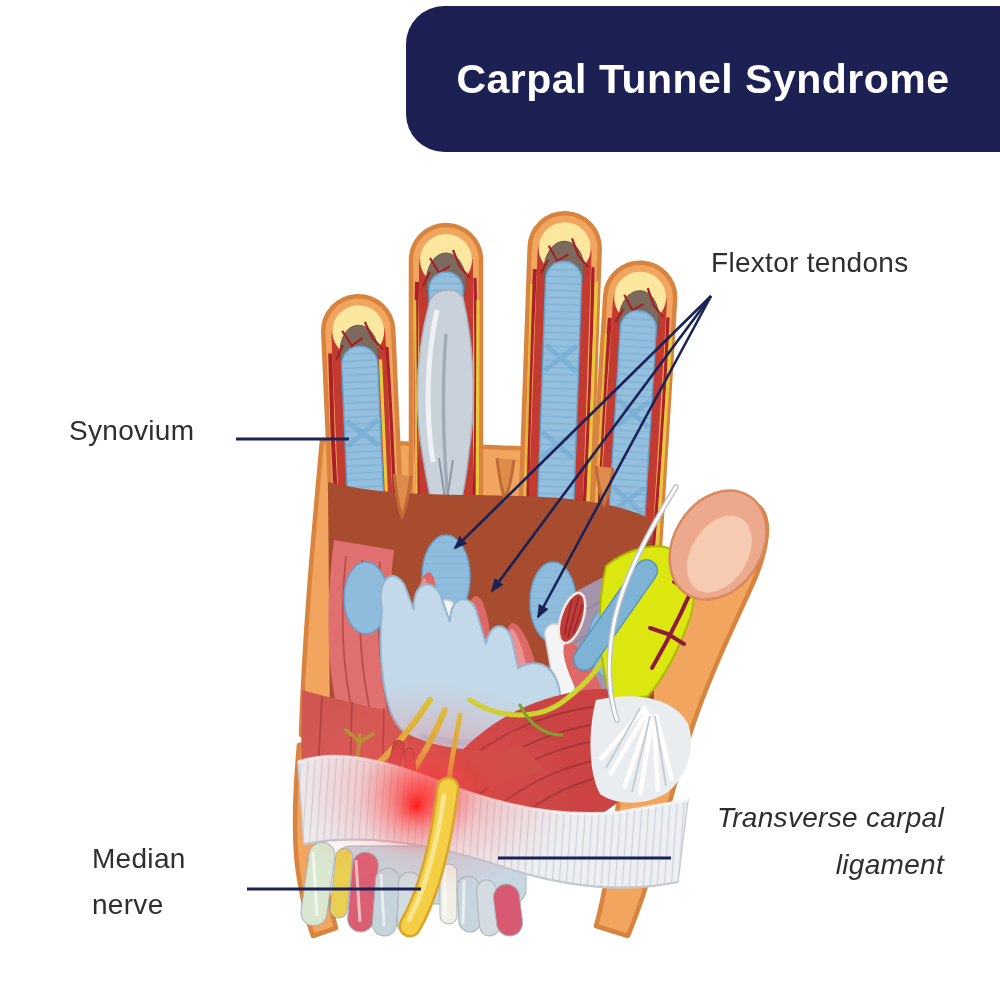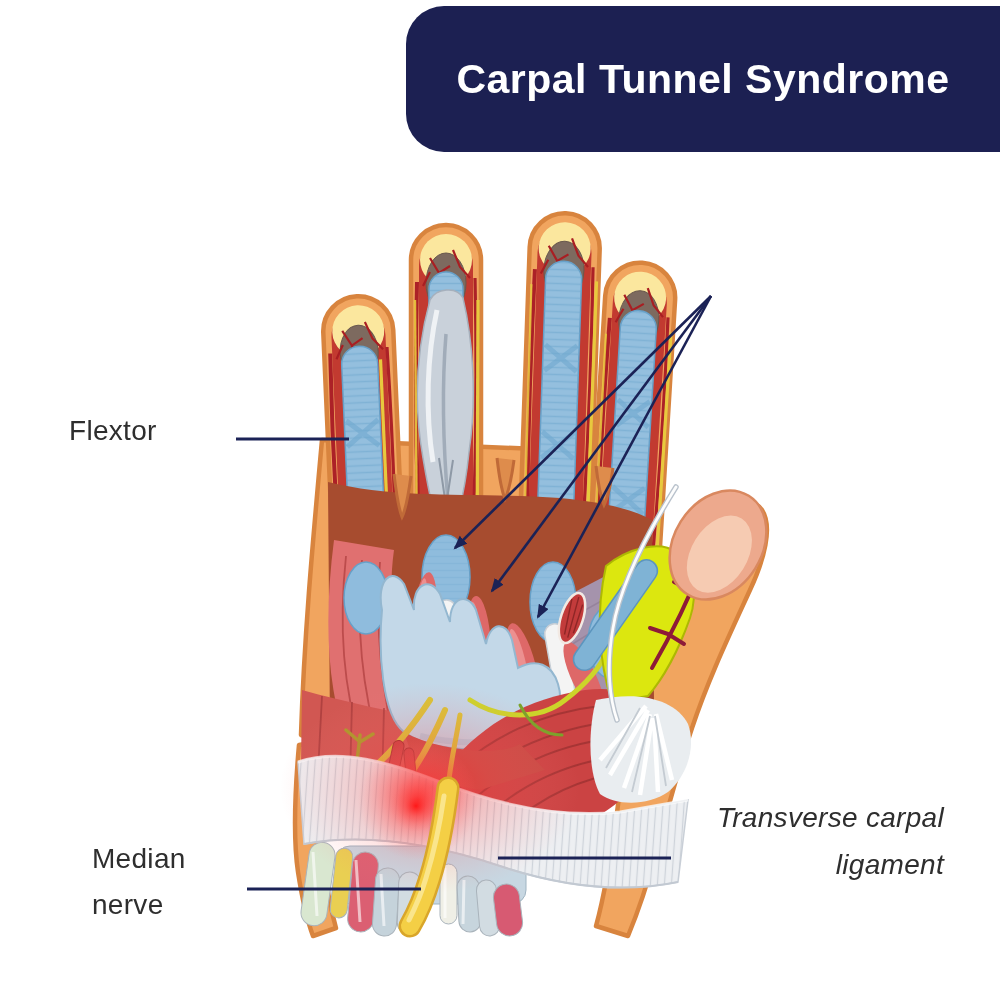--- a/index.html
+++ b/index.html
@@ -269,17 +269,18 @@
       <path d="M236 439 L349 439" stroke-width="2.8"></path>
       <path d="M247 889 L421 889" stroke-width="2.8"></path>
       <path d="M498 858 L671 858" stroke-width="2.8"></path>
     </g>
   </svg>
 
   <div class="banner">
     <h1>Carpal Tunnel Syndrome</h1>
   </div>
 
-  <div class="lbl lbl-synovium">Flextor</div>
+  <div class="lbl lbl-flexor">Flextor tendons</div>
+  <div class="lbl lbl-synovium">Synovium</div>
   <div class="lbl lbl-median">Median nerve</div>
   <div class="lbl lbl-ligament">Transverse carpal ligament</div>
 
 </div>
 
 </body></html>

